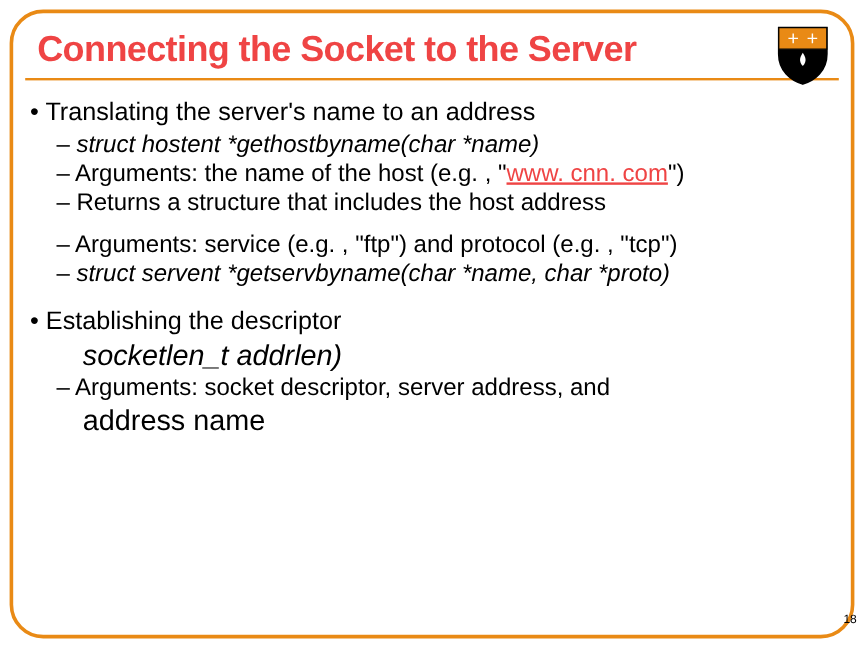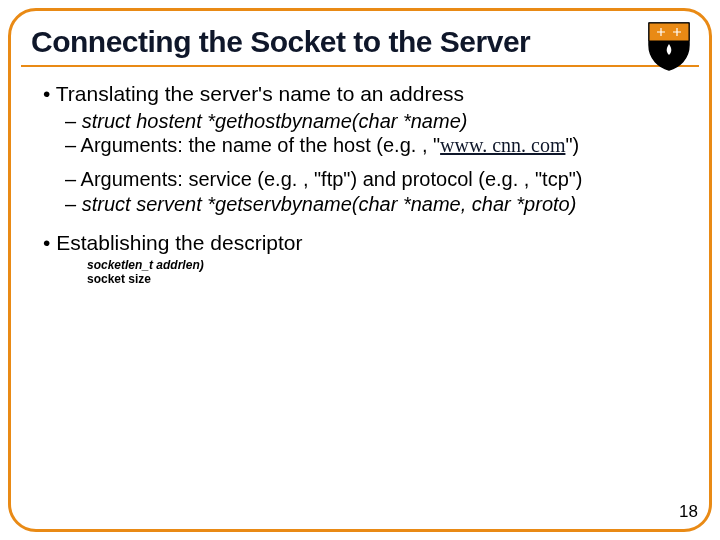--- a/index.html
+++ b/index.html
@@ -20,61 +20,60 @@
     border: 3px solid #e98a15;
     border-radius: 28px;
   }
   .title-row {
     position: relative;
     padding: 14px 20px 6px 20px;
   }
   .title {
     font-size: 30px;
     font-weight: bold;
-    color: #0f172a;
+    color: #ef4444;
     letter-spacing: -0.5px;
   }
   .logo {
     position: absolute;
     top: 10px;
     right: 18px;
     width: 44px;
     height: 50px;
   }
   .divider {
     margin: 0 10px;
     border: none;
     border-top: 2px solid #e98a15;
   }
   .content {
-    padding: 10px 22px 0 32px;
+    padding: 10px 22px 0 14px;
     font-size: 21px;
     color: #000;
     line-height: 1.22;
   }
   .bullet {
     margin-top: 4px;
     margin-bottom: 2px;
   }
   .sub {
     margin-left: 22px;
     font-size: 20px;
   }
   .sub2 {
     margin-left: 44px;
-    font-size: 12px;
-    font-weight: bold;
+    font-size: 24px;
   }
   .italic { font-style: italic; }
-  .link { color: #0f172a; text-decoration: underline; font-family: Liberation Serif, serif; }
+  .link { color: #ef4444; text-decoration: underline; }
   .page-num {
     position: absolute;
     bottom: 18px;
-    right: 22px;
-    font-size: 17px;
+    right: 6px;
+    font-size: 10px;
     color: #000;
   }
   .section-gap { height: 10px; }
 </style>
 </head>
 <body>
 
 <div class="slide-frame">
   <div class="title-row">
     <div class="title">Connecting the Socket to the Server</div>
@@ -88,28 +87,30 @@
       </svg>
     </div>
   </div>
   <hr class="divider">
 
   <div class="content">
 
     <div class="bullet">• <span>Translating the server's name to an address</span></div>
     <div class="sub">– <span class="italic">struct hostent *gethostbyname(char *name)</span></div>
     <div class="sub">– <span>Arguments: the name of the host (e.g. , "</span><span class="link">www. cnn. com</span><span>")</span></div>
+    <div class="sub">– <span>Returns a structure that includes the host address</span></div>
 
     <div class="section-gap"></div>
 
     <div class="sub">– <span>Arguments: service (e.g. , "ftp") and protocol (e.g. , "tcp")</span></div>
     <div class="sub">– <span class="italic">struct servent *getservbyname(char *name, char *proto)</span></div>
 
     <div class="section-gap"></div>
 
     <div class="bullet">• <span>Establishing the descriptor</span></div>
     <div class="sub2"><span class="italic">socketlen_t addrlen)</span></div>
-    <div class="sub2">socket size</div>
+    <div class="sub">– Arguments: socket descriptor, server address, and</div>
+    <div class="sub2">address name</div>
 
   </div>
 </div>
 
 <div class="page-num">18</div>
 
 </body></html>

